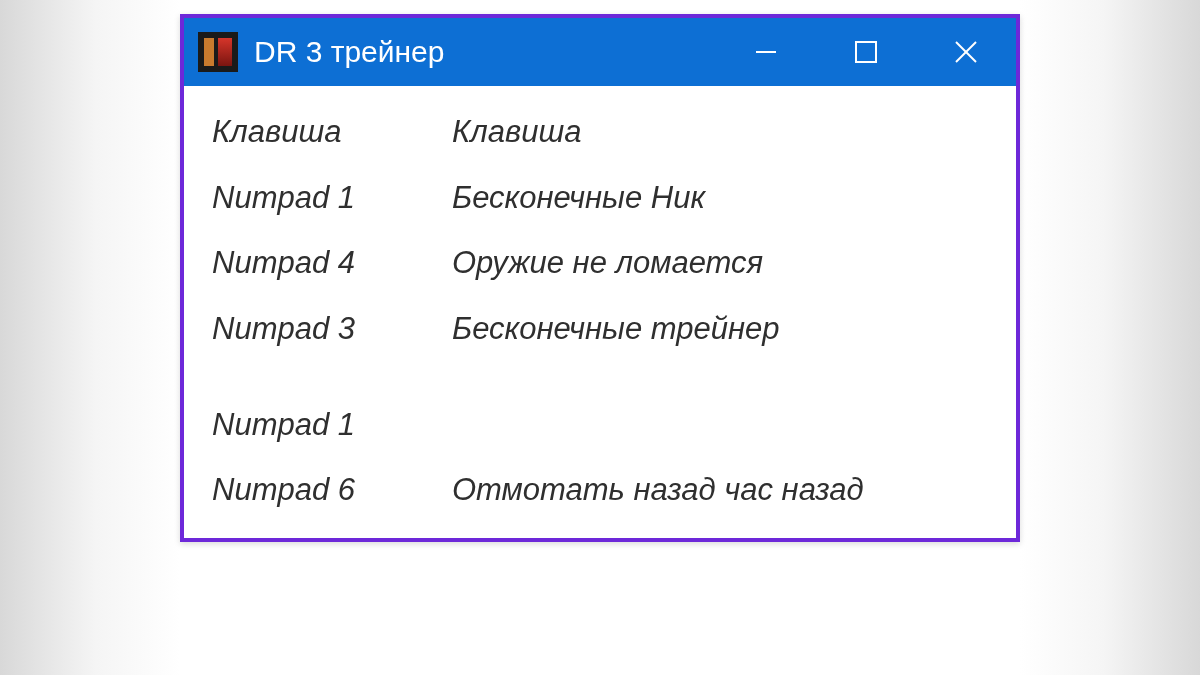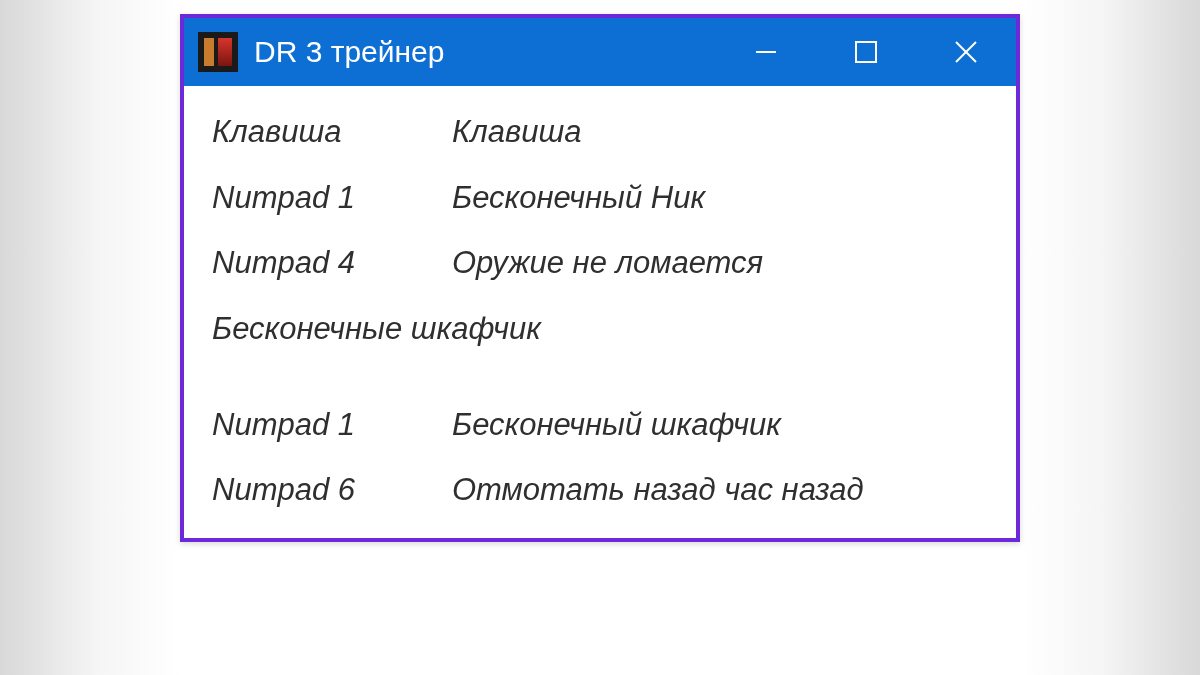--- a/index.html
+++ b/index.html
@@ -137,33 +137,33 @@
     </div>
   </div>
 
   <div class="client">
     <div class="row">
       <div class="col-key">Клавиша</div>
       <div class="col-effect">Клавиша</div>
     </div>
     <div class="row">
       <div class="col-key">Numpad 1</div>
-      <div class="col-effect">Бесконечный Ник</div>
+      <div class="col-effect">Бесконечные Ник</div>
     </div>
     <div class="row">
       <div class="col-key">Numpad 4</div>
       <div class="col-effect">Оружие не ломается</div>
     </div>
     <div class="row">
-      <div class="col-effect">Бесконечные шкафчик</div>
+      <div class="col-key">Numpad 3</div>
+      <div class="col-effect">Бесконечные трейнер</div>
     </div>
     <div class="row">
     </div>
     <div class="row">
       <div class="col-key">Numpad 1</div>
-      <div class="col-effect">Бесконечный шкафчик</div>
     </div>
     <div class="row">
       <div class="col-key">Numpad 6</div>
       <div class="col-effect">Отмотать назад час назад</div>
     </div>
   </div>
 </div>
 
 </body></html>

